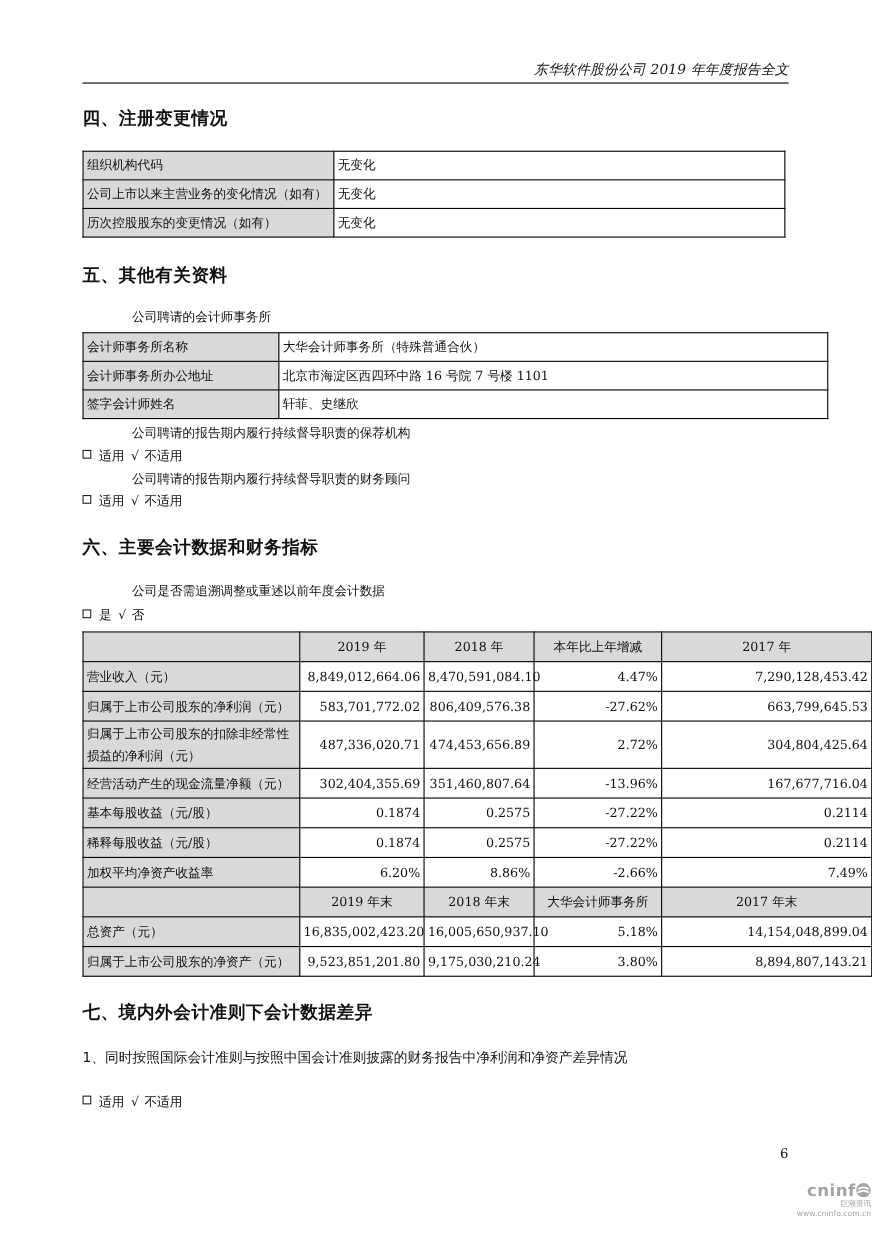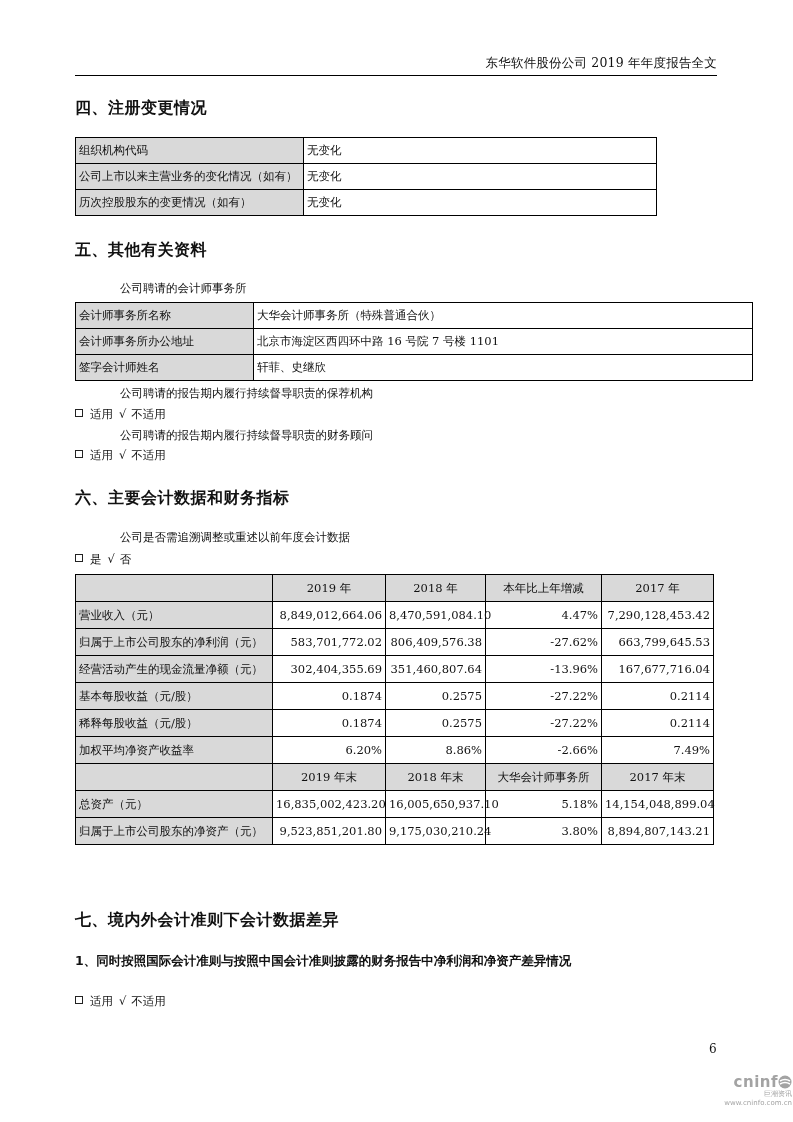--- a/index.html
+++ b/index.html
@@ -7,31 +7,31 @@
     width: 793px; height: 1122px; position: relative; overflow: hidden;
     font-family: "DejaVu Serif", "Liberation Serif", serif;
     color: #111111;
   }
   .header-line {
     position: absolute; left: 75px; top: 75px; width: 642px; height: 0;
     border-top: 1px solid #000;
   }
   .header-title {
     position: absolute; right: 76px; top: 55px;
-    font-size: 12.5px; letter-spacing: 0.2px;
+    font-size: 12.5px; letter-spacing: 0.2px; font-style: italic;
   }
   .section-title {
     position: absolute; left: 75px;
     font-family: "DejaVu Sans", "Liberation Sans", sans-serif;
     font-weight: bold; font-size: 16px; letter-spacing: 0.5px;
   }
   .sub-title {
     position: absolute; left: 75px;
     font-family: "DejaVu Sans", "Liberation Sans", sans-serif;
-    font-weight: bold; font-size: 12.5px;
+    font-weight: normal; font-size: 12.5px;
   }
   .para {
     position: absolute; left: 75px; font-size: 11.5px; margin-left: 45px;
   }
   .checkline { position: absolute; left: 75px; font-size: 11.5px; }
   .checkline .box {
     display: inline-block; width: 6px; height: 6px; border: 1px solid #222;
     margin-right: 7px; vertical-align: 1px;
   }
   .checkline .tick { margin: 0 5px 0 6px; }
@@ -41,23 +41,23 @@
     table-layout: fixed;
   }
   table.doc td {
     border: 1px solid #000; padding: 0 3px; height: 25px; vertical-align: middle;
     white-space: nowrap;
   }
   table.doc td.label { background: #d9d9d9; }
   table.doc td.num { text-align: right; padding-right: 3px; }
   table.doc td.head { background: #d9d9d9; text-align: center; }
 
-  #t1 { left: 75px; top: 137px; width: 582px; }
+  #t1 { left: 75px; top: 137px; width: 639px; }
   #t2 { left: 75px; top: 302px; width: 678px; }
-  #t3 { left: 75px; top: 574px; width: 639px; }
+  #t3 { left: 75px; top: 574px; width: 718px; }
 
   #t3 td { height: 26px; }
   #t3 td.tall { height: 42px; white-space: normal; line-height: 20px; }
 
   .page-num { position: absolute; left: 709px; top: 1042px; font-size: 12px; }
   .logo {
     position: absolute; left: 716px; top: 1074px; width: 76px; text-align: right;
     font-family: "DejaVu Sans", "Liberation Sans", sans-serif; color: #a3a3a3;
   }
   .logo .brand { font-size: 15px; font-weight: bold; letter-spacing: 0.5px; line-height: 16px; }
@@ -154,20 +154,27 @@
     <td class="num">7,290,128,453.42</td>
   </tr>
   <tr>
     <td class="label">归属于上市公司股东的净利润（元）</td>
     <td class="num">583,701,772.02</td>
     <td class="num">806,409,576.38</td>
     <td class="num">-27.62%</td>
     <td class="num">663,799,645.53</td>
   </tr>
   <tr>
+    <td class="label tall">归属于上市公司股东的扣除非经常性损益的净利润（元）</td>
+    <td class="num">487,336,020.71</td>
+    <td class="num">474,453,656.89</td>
+    <td class="num">2.72%</td>
+    <td class="num">304,804,425.64</td>
+  </tr>
+  <tr>
     <td class="label">经营活动产生的现金流量净额（元）</td>
     <td class="num">302,404,355.69</td>
     <td class="num">351,460,807.64</td>
     <td class="num">-13.96%</td>
     <td class="num">167,677,716.04</td>
   </tr>
   <tr>
     <td class="label">基本每股收益（元/股）</td>
     <td class="num">0.1874</td>
     <td class="num">0.2575</td>

